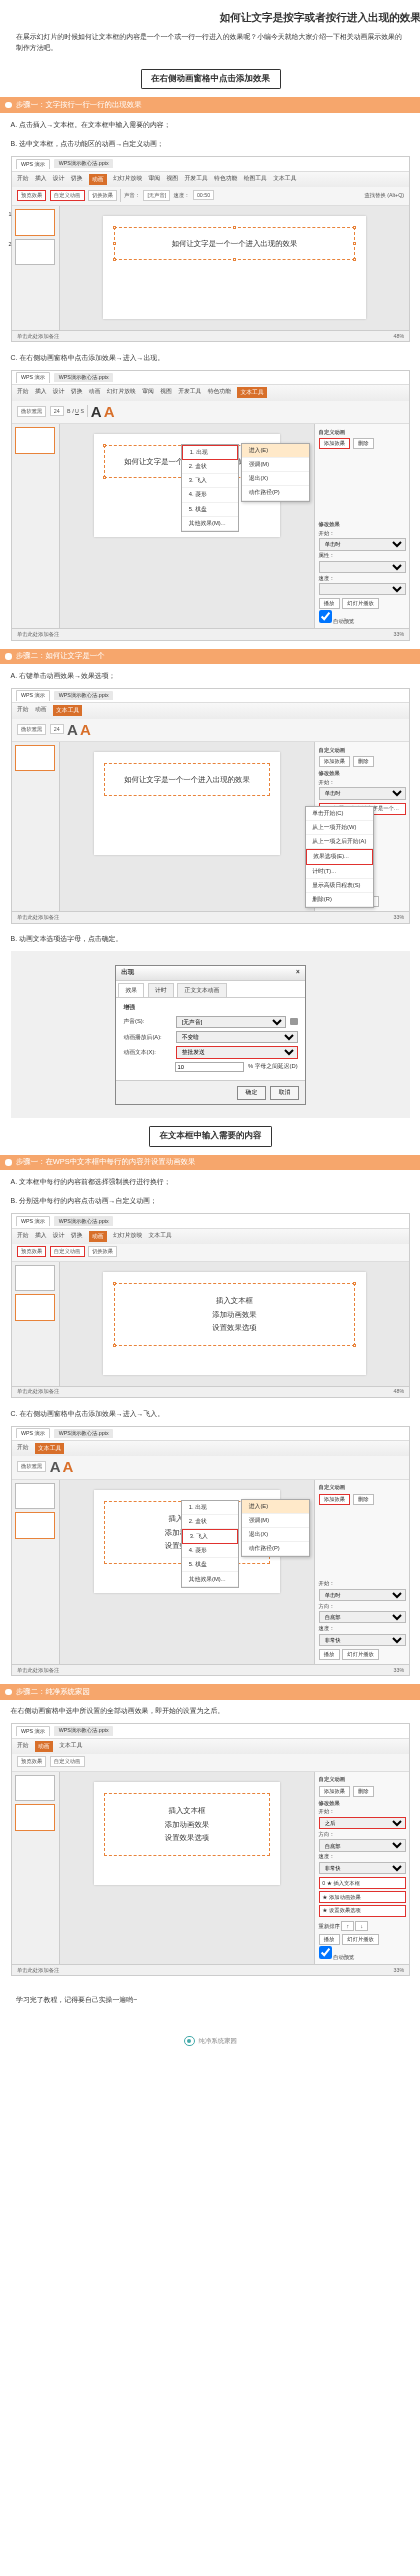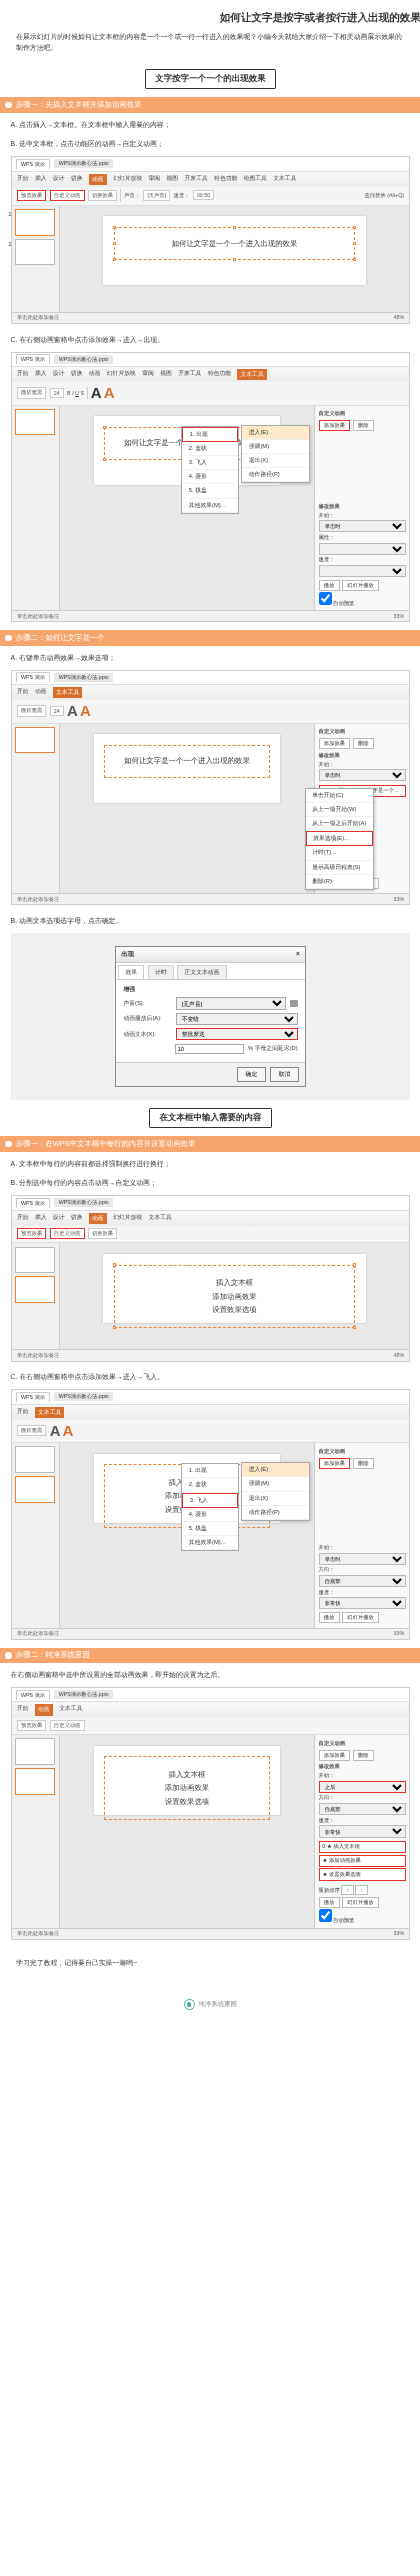--- a/index.html
+++ b/index.html
@@ -20,21 +20,21 @@
 .wps-ribbon { background: #f5f5f5; padding: 2.1px 5.3px 3.2px; border-bottom: 0.5px solid #ddd; display: flex; gap: 3.2px; align-items: center; flex-wrap: wrap; font-size: 5.3px; color: #555; }
 .ribbon-btn { border: 0.5px solid #ccc; background: #fff; padding: 1.1px 3.2px; font-size: 5.3px; }
 .ribbon-btn.highlight { border: 1.1px solid #e0312e; }
 .ribbon-sep { width: 0.5px; height: 12.7px; background: #ccc; }
 .wps-workspace { display: flex; background: #eee; }
 .wps-thumbs { width: 48px; background: #f0f0f0; padding: 3.2px; border-right: 0.5px solid #ccc; }
 .thumb { background: #fff; border: 0.5px solid #bbb; height: 26.5px; margin-bottom: 3.2px; position: relative; }
 .thumb.sel { border: 1.1px solid #e8833a; }
 .thumb-num { position: absolute; left: -7.4px; top: 1.1px; font-size: 5.3px; }
 .wps-canvas { flex: 1; background: #e8e8e8; padding: 10.6px; min-height: 106px; position: relative; }
-.slide-area { background: #fff; margin: 0 auto; width: 80%; height: 69px; box-shadow: 0 0 2.1px rgba(0,0,0,.2); position: relative; padding: 10.6px; }
+.slide-area { background: #fff; margin: 0 auto; width: 80%; height: 103px; box-shadow: 0 0 2.1px rgba(0,0,0,.2); position: relative; padding: 10.6px; }
 .textbox-sel { border: 0.8px dashed #e8833a; padding: 10.6px 5.3px; text-align: center; font-size: 7.4px; position: relative; }
 .handle { position: absolute; width: 3.2px; height: 3.2px; background: #fff; border: 0.5px solid #e8833a; }
 .handle.tl { top:-2.1px; left:-2.1px; } .handle.tr{top:-2.1px;right:-2.1px;} .handle.bl{bottom:-2.1px;left:-2.1px;} .handle.br{bottom:-2.1px;right:-2.1px;}
 .handle.tm{top:-2.1px;left:50%;margin-left:-1.6px;} .handle.bm{bottom:-2.1px;left:50%;margin-left:-1.6px;}
 .handle.lm{left:-2.1px;top:50%;margin-top:-1.6px;} .handle.rm{right:-2.1px;top:50%;margin-top:-1.6px;}
 .wps-sidepanel { width: 95px; background: #f8f8f8; border-left: 0.5px solid #ccc; padding: 3.2px; font-size: 5.3px; }
 .panel-title { font-weight: bold; padding: 1.6px 0; color: #555; }
 .panel-select { width: 100%; border: 0.5px solid #bbb; padding: 1.1px; margin: 1.6px 0; font-size: 5.3px; }
 .panel-select.red { border: 1.1px solid #e0312e; }
 .panel-btn { border: 0.5px solid #bbb; background: #fff; padding: 1.1px 4.2px; margin: 1.1px 1.1px 1.1px 0; font-size: 5.3px; display: inline-block; }
@@ -65,25 +65,25 @@
 .footer .logo::after { content:""; position: absolute; width:4.2px; height:4.2px; background:#4aa; border-radius:50%; top:2.1px; left:2.1px; }
 .anim-list-item { padding: 1.6px 2.7px; border: 0.5px solid #ddd; margin: 1.6px 0; background: #fff; font-size: 5.3px; }
 .anim-list-item.sel { border: 1.1px solid #e0312e; }
 </style>
 </head>
 <body>
 
 <div class="page-title">如何让文字是按字或者按行进入出现的效果</div>
 <div class="intro">在展示幻灯片的时候如何让文本框的内容是一个一个或一行一行进入的效果呢？小编今天就给大家介绍一下相关动画展示效果的制作方法吧。</div>
 
-<div class="section-title-box"><span>文字按字一个一个的出现效果</span></div>
+<div class="section-title-box"><span>在右侧动画窗格中点击添加效果</span></div>
 
 <div class="step-bar">
     <span class="dot"></span>
-    <span>步骤一：先插入文本框并添加动画效果</span>
+    <span>步骤一：文字按行一行一行的出现效果</span>
   </div>
 <div class="step-text">A. 点击插入→文本框。在文本框中输入需要的内容；</div>
 <div class="step-text">B. 选中文本框，点击功能区的动画→自定义动画；</div>
 
 <div class="screenshot">
   <div class="wps-titlebar">
     <span class="wps-tab active">WPS 演示</span>
     <span class="wps-tab">WPS演示教心法.pptx</span>
   </div>
   <div class="wps-menubar">

